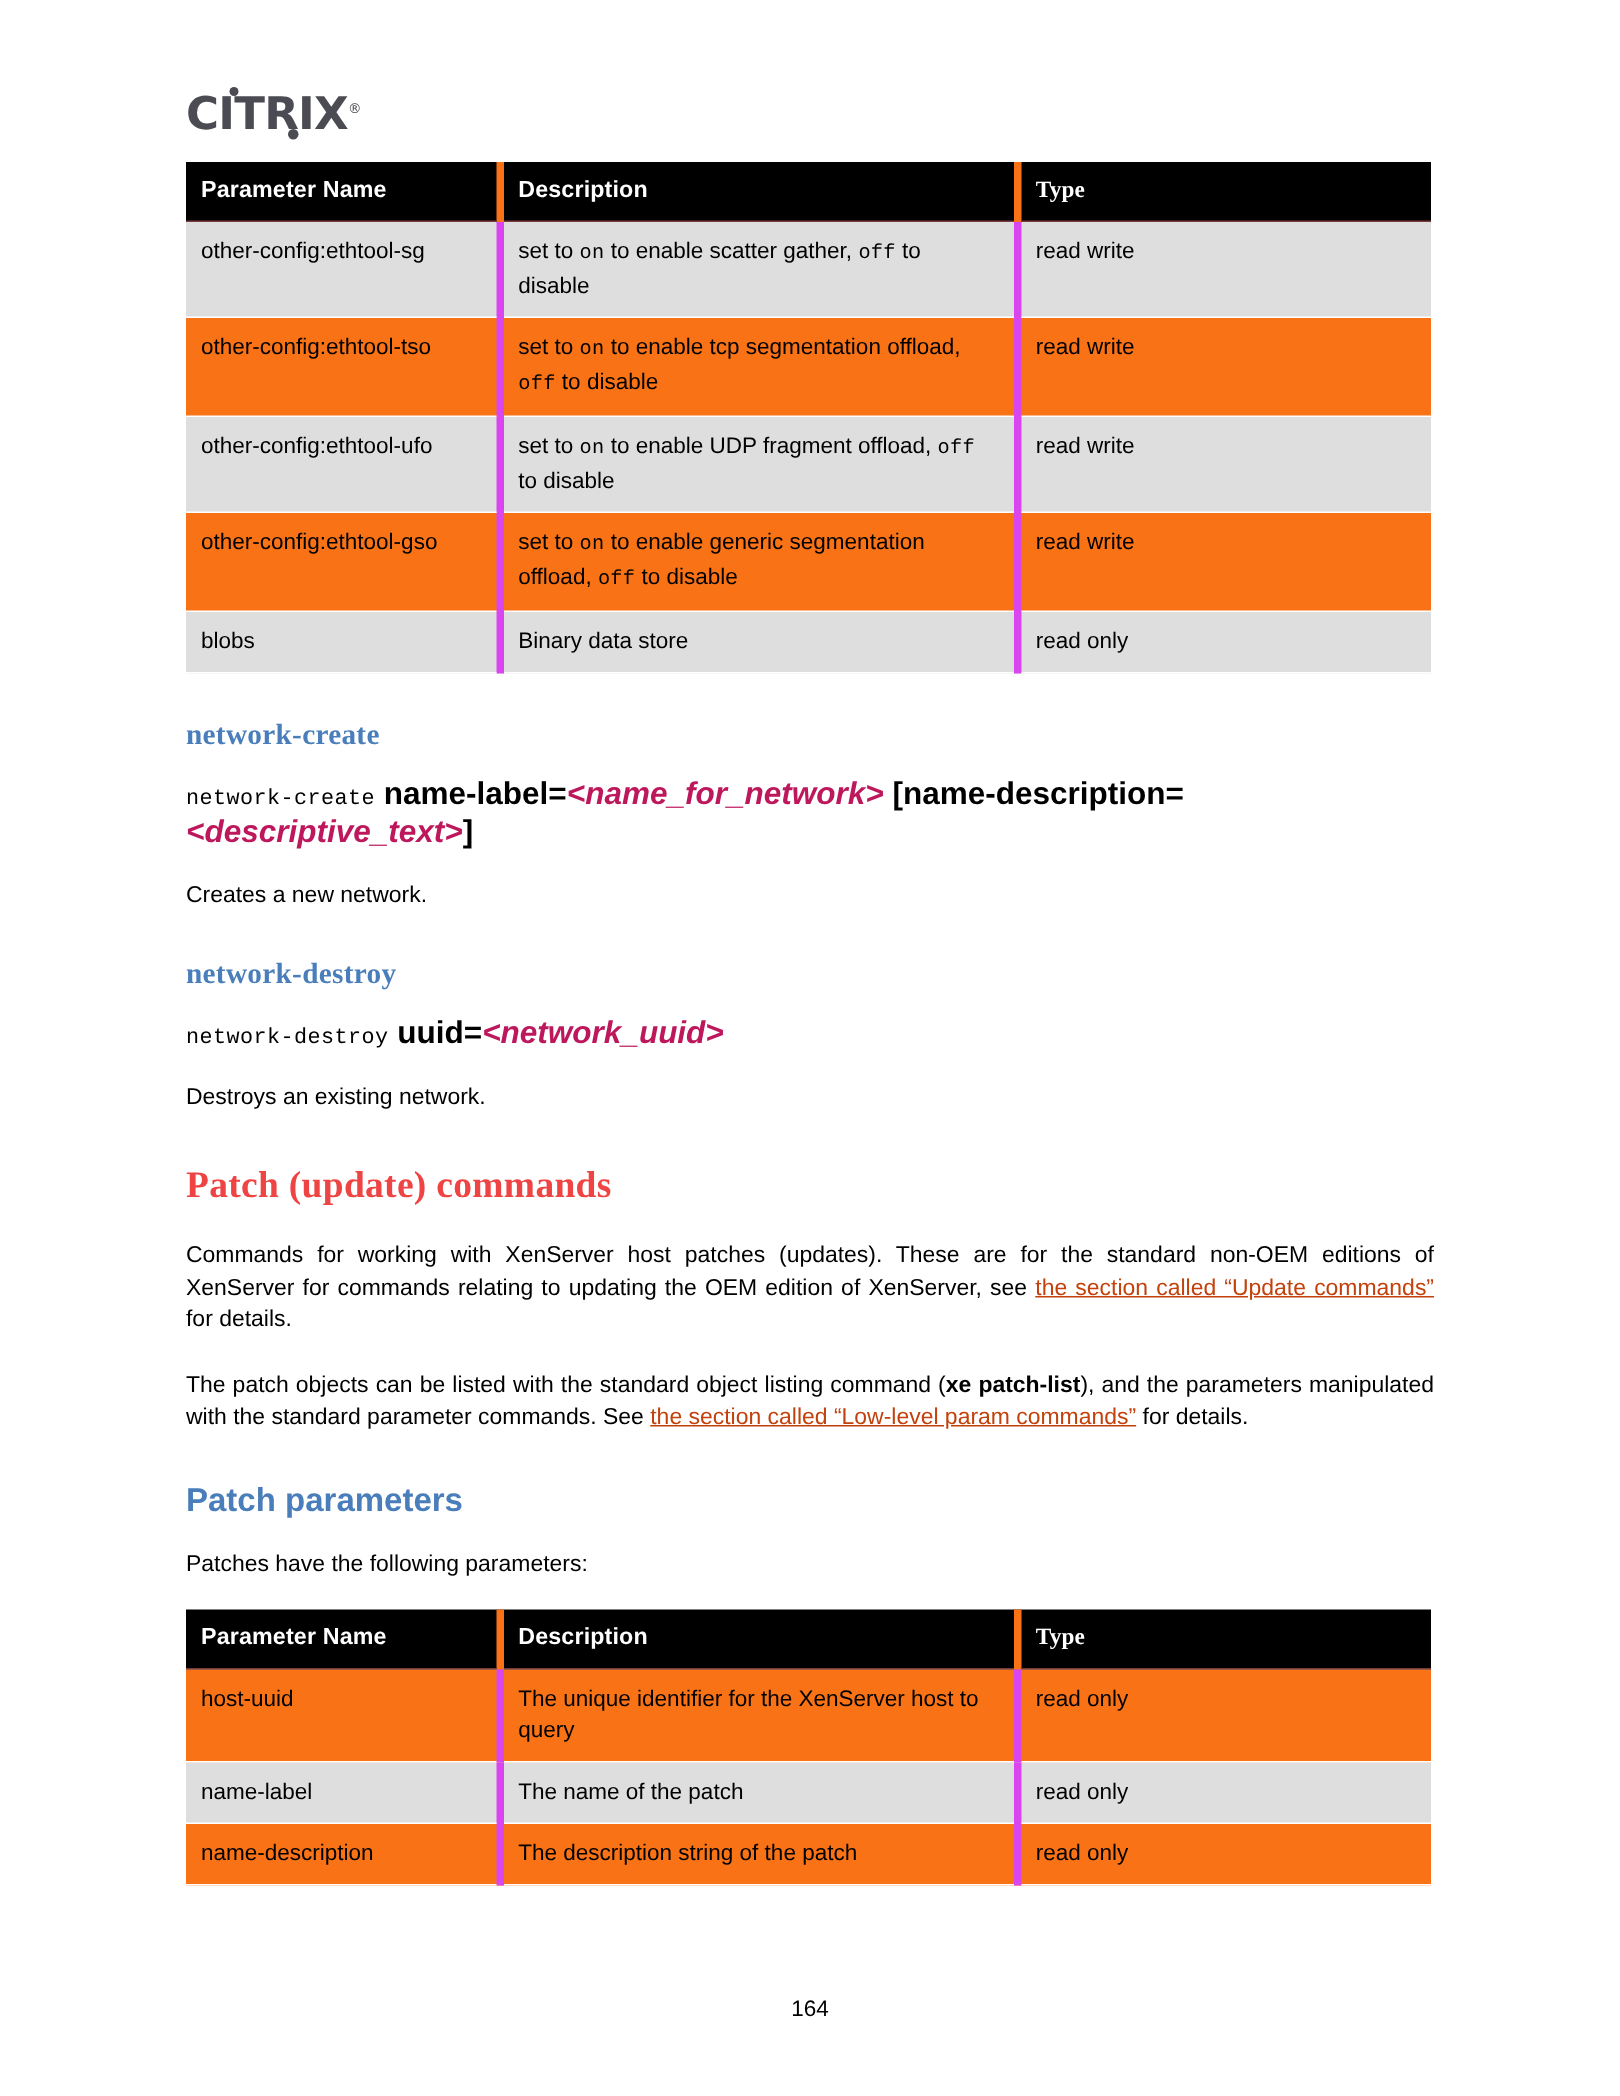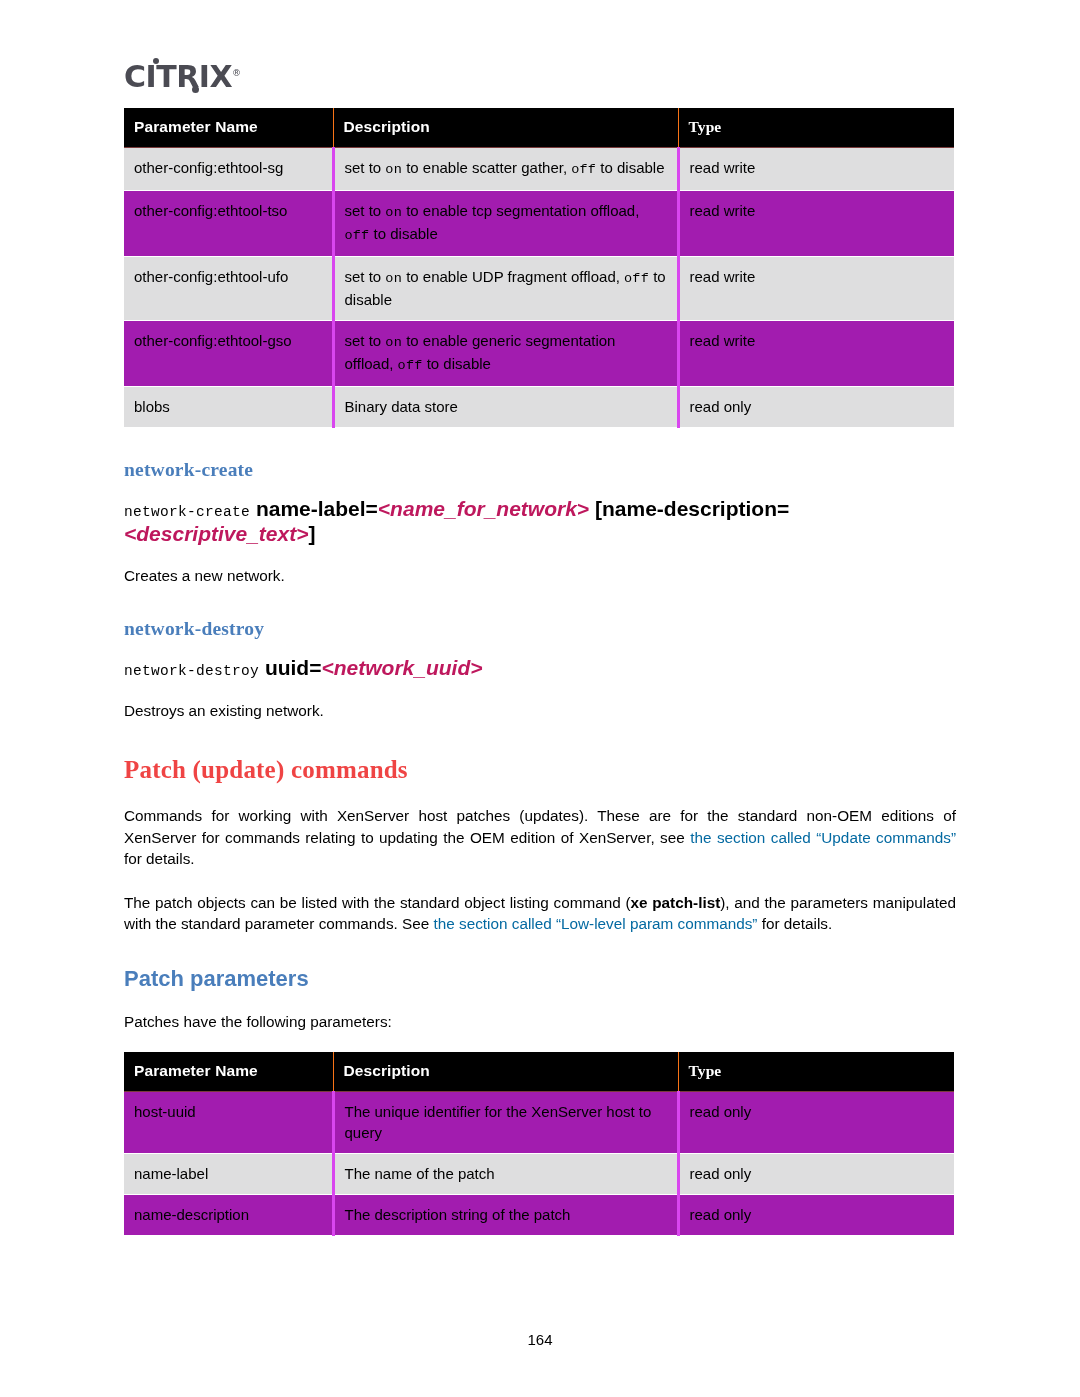--- a/index.html
+++ b/index.html
@@ -78,39 +78,39 @@
   table.param-table col.c2 { width: 345px; }
   table.param-table col.c3 { width: 276px; }
 
   table.param-table thead th {
     background: #000000;
     color: #ffffff;
     font-size: 15.5px;
     font-weight: bold;
     text-align: left;
     padding: 10px 10px 11px 10px;
-    border-right: 1px solid #f97316;
+    border-right: 5px solid #f97316;
     font-family: "Liberation Sans", sans-serif;
     letter-spacing: 0.1px;
   }
   table.param-table thead th:last-child { border-right: none; font-family: Liberation Serif, serif; }
   table.param-table thead tr { border-bottom: 1px solid #7a3b3b; }
 
   table.param-table tbody td {
     font-size: 15px;
     line-height: 21px;
     padding: 9px 10px 10px 10px;
     vertical-align: top;
-    border-right: 3px solid #d946ef;
+    border-right: 5px solid #d946ef;
     border-bottom: 1px solid #ffffff;
     font-family: "Liberation Sans", sans-serif;
   }
   table.param-table tbody td:last-child { border-right: none; }
   table.param-table tbody tr.odd td  { background: #dededf; }
-  table.param-table tbody tr.even td { background: #a21caf; }
+  table.param-table tbody tr.even td { background: #f97316; }
 
   code, .mono {
     font-family: "Liberation Mono", monospace;
     font-size: 13.5px;
     letter-spacing: 0.2px;
   }
 
   
   h2.sec-serif {
     font-family: "Liberation Serif", serif;
@@ -144,21 +144,22 @@
   p.body {
     font-size: 15.3px;
     line-height: 21.5px;
     margin: 0;
     color: #000000;
   }
   p.justified {
     text-align: justify;
   }
   .xref {
-    color: #0369a1;
+    color: #c2410c;
+    text-decoration: underline;
   }
   .bold { font-weight: bold; }
   .placeholder {
     color: #be185d;
     font-style: italic;
     font-weight: normal;
   }
   .syn-label {
     font-weight: bold;
     font-size: 21px;

